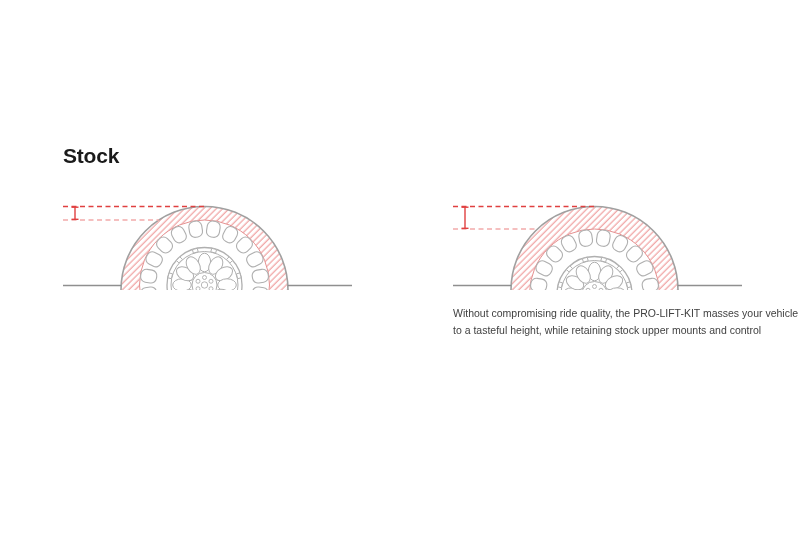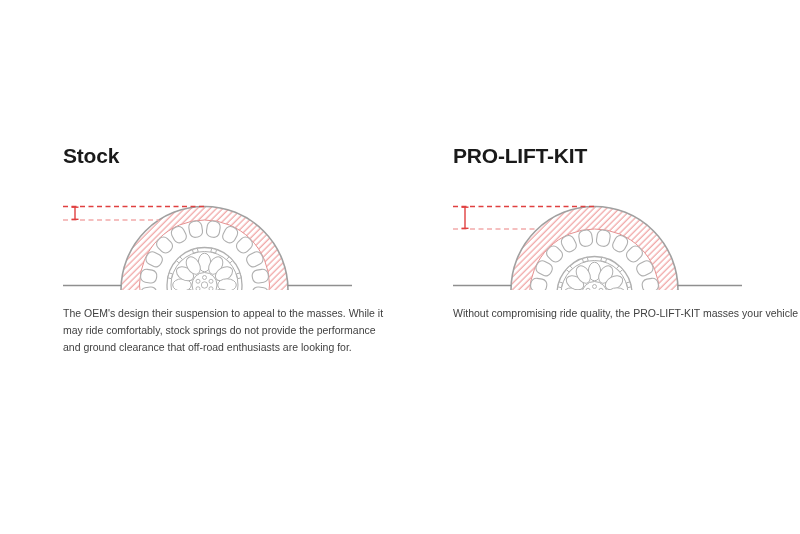--- a/index.html
+++ b/index.html
@@ -189,29 +189,23 @@
         <g>
           <line x1="0" y1="6.5" x2="141.5" y2="6.5" stroke="#e04040" stroke-width="1.3" stroke-dasharray="5 3.5"></line>
           <line x1="0" y1="20" x2="95.97802728351945" y2="20" stroke="#f2abab" stroke-width="1.3" stroke-dasharray="5 3.5"></line>
           <g stroke="#e04040" stroke-width="1.4">
             <line x1="12" y1="7" x2="12" y2="20"></line>
             <line x1="8.5" y1="7.2" x2="15.5" y2="7.2"></line>
             <line x1="8.5" y1="19.3" x2="15.5" y2="19.3"></line>
           </g>
         </g>
       </svg>
-    <div class="desc">
-      <div class="line">The OEM's design their suspension to appeal to the masses. While it</div>
-      <div class="line">may ride comfortably, stock springs do not provide the performance</div>
-      <div class="line">and ground clearance that off-road enthusiasts are looking for.</div>
-    </div>
   </section>
 
   <section class="panel right">
-    <h2 class="panel-title">PRO-LIFT-KIT</h2>
     <svg class="diagram" viewBox="0 0 289 91" width="289" height="91">
         <defs>
           <pattern id="hatch1" width="4.5" height="4.5" patternUnits="userSpaceOnUse" patternTransform="rotate(45)">
             <line x1="2" y1="0" x2="2" y2="4.5" stroke="#f0a0a0" stroke-width="1.2"></line>
           </pattern>
           <clipPath id="clip1">
             <rect x="0" y="0" width="289" height="90"></rect>
           </clipPath>
         </defs>
         <g clip-path="url(#clip1)">
@@ -374,16 +368,17 @@
           <line x1="0" y1="29" x2="84.48026657375536" y2="29" stroke="#f2abab" stroke-width="1.3" stroke-dasharray="5 3.5"></line>
           <g stroke="#e04040" stroke-width="1.4">
             <line x1="12" y1="7" x2="12" y2="29"></line>
             <line x1="8.5" y1="7.2" x2="15.5" y2="7.2"></line>
             <line x1="8.5" y1="28.3" x2="15.5" y2="28.3"></line>
           </g>
         </g>
       </svg>
     <div class="desc">
       <div class="line">Without compromising ride quality, the PRO-LIFT-KIT masses your vehicle</div>
+      <div class="line">to a tasteful height, while retaining stock upper mounts and control</div>
     </div>
   </section>
 
 </div>
 
 </body></html>

